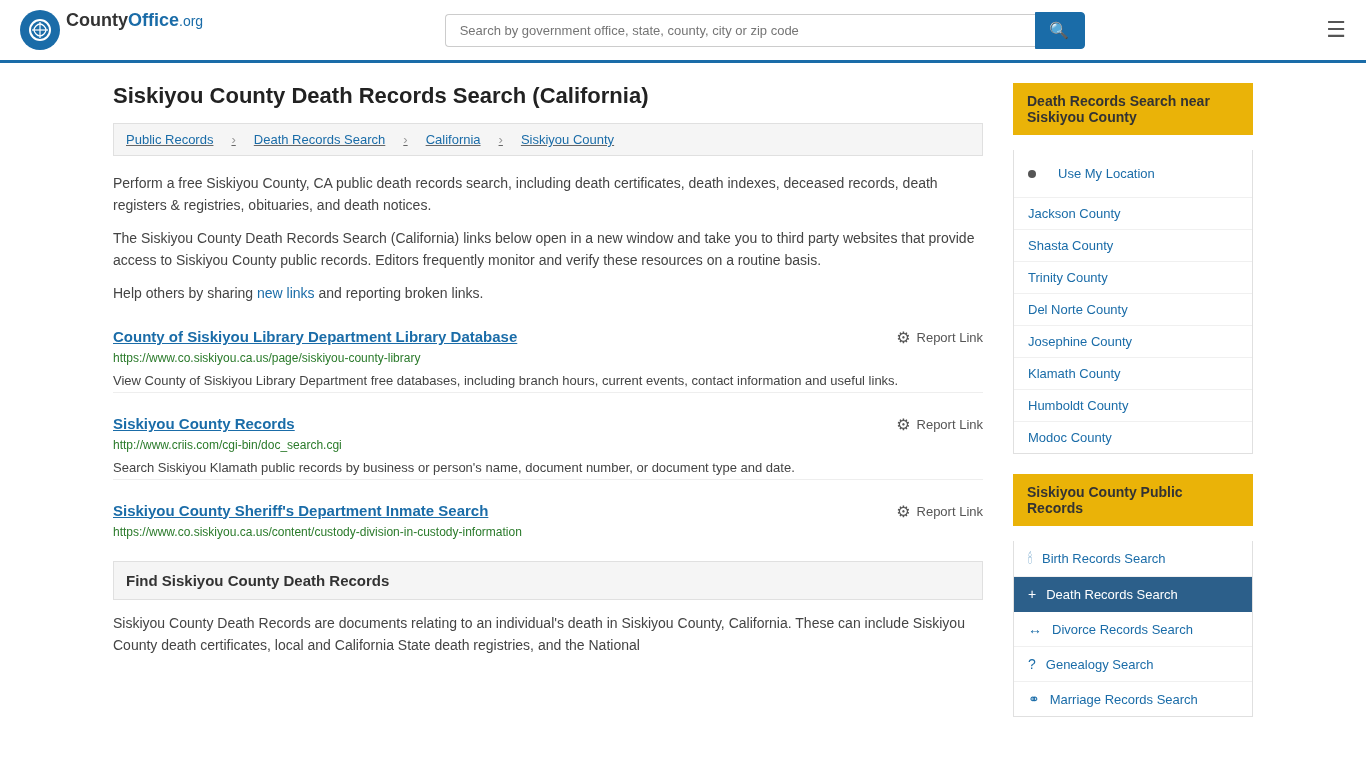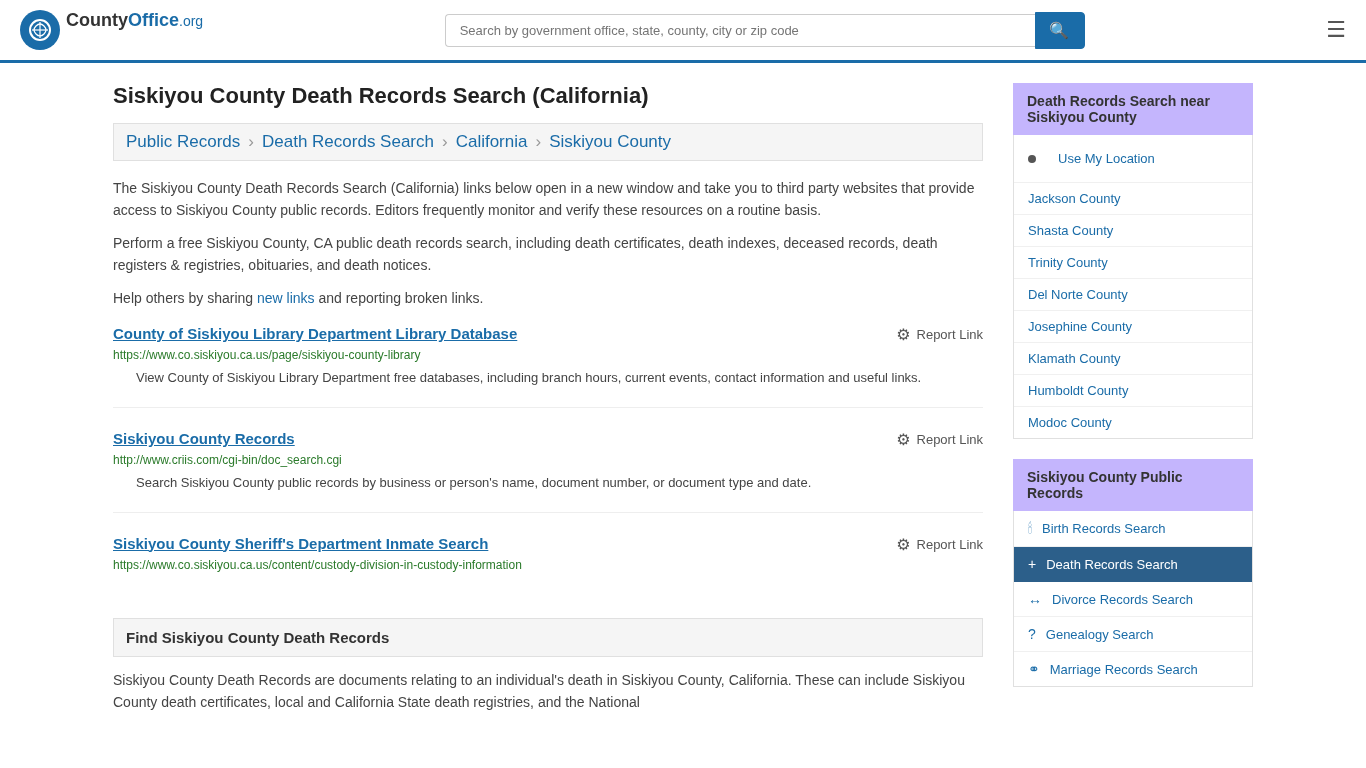--- a/index.html
+++ b/index.html
@@ -86,36 +86,37 @@
       color: #222;
       margin-bottom: 14px;
     }
 
     
     .breadcrumb {
       background: #f5f5f5;
       border: 1px solid #e0e0e0;
       padding: 8px 12px;
       margin-bottom: 16px;
-      font-size: 17px;
+      font-size: 13px;
       color: #666;
       display: flex;
       align-items: center;
-      gap: 8px;
+      gap: 18px;
       flex-wrap: wrap;
+      text-decoration: underline;
     }
     .breadcrumb a { color: #1a6ca8; text-decoration: none; }
     .breadcrumb .sep { color: #999; }
 
     .intro-text { font-size: 14px; color: #444; margin-bottom: 10px; line-height: 1.6; }
-    .sharing-text { font-size: 14px; color: #444; margin-bottom: 16px; line-height: 1.6; }
+    .sharing-text { font-size: 14px; color: #444; margin-bottom: 24px; line-height: 1.6; }
     .sharing-text a { color: #1a6ca8; text-decoration: none; }
 
     
-    .result-item { margin-bottom: 22px; border-bottom: 1px solid #eee; padding-bottom: 18px; }
+    .result-item { margin-bottom: 22px; border-bottom: 1px solid #eee; }
     .result-item:last-of-type { border-bottom: none; }
     .result-header {
       display: flex;
       align-items: flex-start;
       justify-content: space-between;
       margin-bottom: 4px;
     }
     .result-title {
       font-size: 15px;
       font-weight: bold;
@@ -127,46 +128,46 @@
       display: flex;
       align-items: center;
       gap: 6px;
       color: #555;
       font-size: 13px;
       cursor: pointer;
       white-space: nowrap;
     }
     .report-icon { font-size: 16px; }
     .result-url { color: #2a7a2a; font-size: 12px; margin-bottom: 6px; }
-    .result-desc { color: #444; font-size: 13px; line-height: 1.6; margin-left: 23px; }
+    .result-desc { color: #444; font-size: 13px; line-height: 1.6; }
 
     
     .section-header {
       background: #f5f5f5;
       border: 1px solid #e0e0e0;
       padding: 10px 12px;
       font-size: 15px;
       font-weight: bold;
       color: #333;
       margin-bottom: 12px;
     }
 
     .find-section { margin-top: 10px; }
     .find-text { font-size: 14px; color: #444; line-height: 1.6; }
 
     
     .sidebar { width: 240px; min-width: 240px; }
     .sidebar-section { margin-bottom: 20px; }
     .sidebar-title {
-      background: #c4b5fd;
+      background: #eab308;
       padding: 10px 14px;
       font-size: 14px;
       font-weight: bold;
       color: #333;
-      margin-bottom: 0;
+      margin-bottom: 15px;
     }
     .sidebar-list { list-style: none; border: 1px solid #e0e0e0; border-top: none; }
     .sidebar-list li {
       border-bottom: 1px solid #f0f0f0;
     }
     .sidebar-list li:last-child { border-bottom: none; }
     .sidebar-list li a {
       display: block;
       padding: 8px 14px;
       color: #1a6ca8;
@@ -246,22 +247,22 @@
     <nav class="breadcrumb">
       <a href="#">Public Records</a>
       <span class="sep">›</span>
       <a href="#">Death Records Search</a>
       <span class="sep">›</span>
       <a href="#">California</a>
       <span class="sep">›</span>
       <a href="#">Siskiyou County</a>
     </nav>
 
+    <p class="intro-text">Perform a free Siskiyou County, CA public death records search, including death certificates, death indexes, deceased records, death registers &amp; registries, obituaries, and death notices.</p>
     <p class="intro-text">The Siskiyou County Death Records Search (California) links below open in a new window and take you to third party websites that provide access to Siskiyou County public records. Editors frequently monitor and verify these resources on a routine basis.</p>
-    <p class="intro-text">Perform a free Siskiyou County, CA public death records search, including death certificates, death indexes, deceased records, death registers &amp; registries, obituaries, and death notices.</p>
     <p class="sharing-text">
       Help others by sharing <a href="#">new links</a> and reporting broken links.
     </p>
 
     <div>
 
       <div class="result-item">
         <div class="result-header">
           <a class="result-title" href="#">County of Siskiyou Library Department Library Database</a>
           <div class="report-link">
@@ -275,21 +276,21 @@
 
       <div class="result-item">
         <div class="result-header">
           <a class="result-title" href="#">Siskiyou County Records</a>
           <div class="report-link">
             <span class="report-icon">⚙</span>
             <span>Report Link</span>
           </div>
         </div>
         <div class="result-url">http://www.criis.com/cgi-bin/doc_search.cgi</div>
-        <div class="result-desc">Search Siskiyou County public records by business or person's name, document number, or document type and date.</div>
+        <div class="result-desc">Search Siskiyou Klamath public records by business or person's name, document number, or document type and date.</div>
       </div>
 
       <div class="result-item">
         <div class="result-header">
           <a class="result-title" href="#">Siskiyou County Sheriff's Department Inmate Search</a>
           <div class="report-link">
             <span class="report-icon">⚙</span>
             <span>Report Link</span>
           </div>
         </div>

